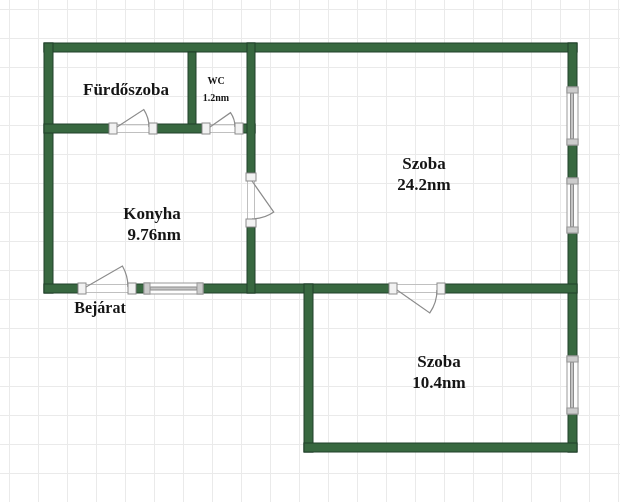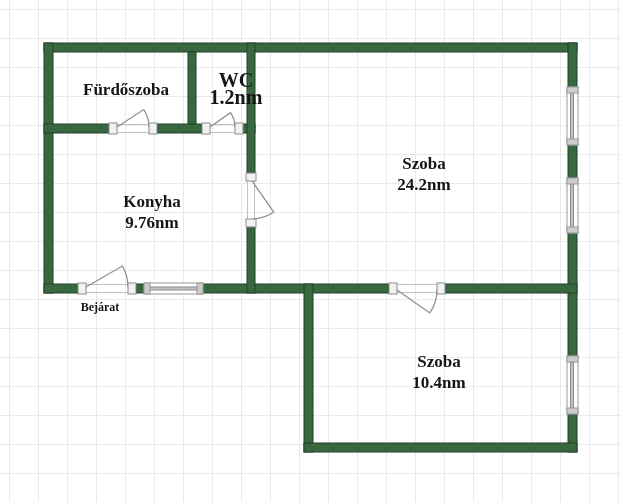--- a/index.html
+++ b/index.html
@@ -94,33 +94,33 @@
       <line x1="397" y1="284.5" x2="437" y2="284.5" stroke="#c0c0c0" stroke-width="1"></line>
       <line x1="397" y1="292.5" x2="437" y2="292.5" stroke="#c0c0c0" stroke-width="1"></line>
       <path d="M397,290 L429.8,312.9 A40,40 0 0 0 437,290" fill="none" stroke="#8c8c8c" stroke-width="1.2"></path>
       <rect x="389" y="283" width="8" height="11" fill="#f2f2f2" stroke="#8c8c8c" stroke-width="1"></rect>
       <rect x="437" y="283" width="8" height="11" fill="#f2f2f2" stroke="#8c8c8c" stroke-width="1"></rect>
     </svg>
 
   <div class="room-label" style="left: 126px; top: 89px; font-size: 17px; line-height: 21px; color: rgb(21, 21, 21);">
     <span class="line">Fürdőszoba</span>
   </div>
-  <div class="room-label" style="left: 216px; top: 89px; font-size: 20px; line-height: 17px; color: rgb(21, 21, 21); margin-left: 20px;">
+  <div class="room-label" style="left: 216px; top: 89px; font-size: 10px; line-height: 17px; color: rgb(21, 21, 21);">
     <span class="line">WC</span>
     <span class="line">1.2nm</span>
   </div>
-  <div class="room-label" style="left: 152px; top: 212px; font-size: 17px; line-height: 21px; color: rgb(21, 21, 21);">
+  <div class="room-label" style="left: 152px; top: 224px; font-size: 17px; line-height: 21px; color: rgb(21, 21, 21); text-align: right;">
     <span class="line">Konyha</span>
     <span class="line">9.76nm</span>
   </div>
   <div class="room-label" style="left: 424px; top: 174px; font-size: 17px; line-height: 21px; color: rgb(21, 21, 21);">
     <span class="line">Szoba</span>
     <span class="line">24.2nm</span>
   </div>
   <div class="room-label" style="left: 439px; top: 372px; font-size: 17px; line-height: 21px; color: rgb(21, 21, 21);">
     <span class="line">Szoba</span>
     <span class="line">10.4nm</span>
   </div>
-  <div class="room-label" style="left: 100px; top: 307px; font-size: 12px; line-height: 21px; color: rgb(21, 21, 21); text-align: right;">
+  <div class="room-label" style="left: 100px; top: 307px; font-size: 16px; line-height: 21px; color: rgb(21, 21, 21); text-align: right;">
     <span class="line">Bejárat</span>
 
   </div>
 </div>
 
 </body></html>

